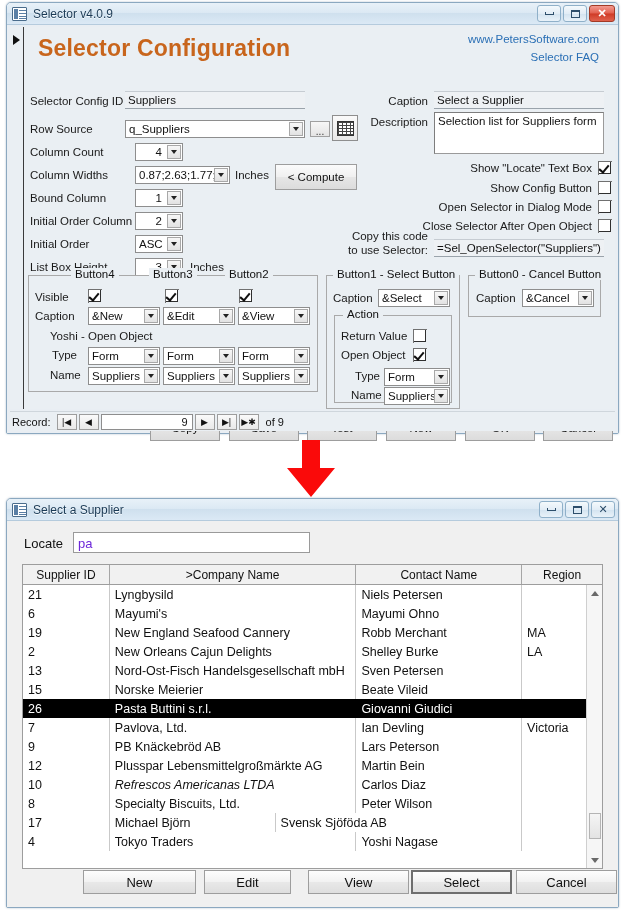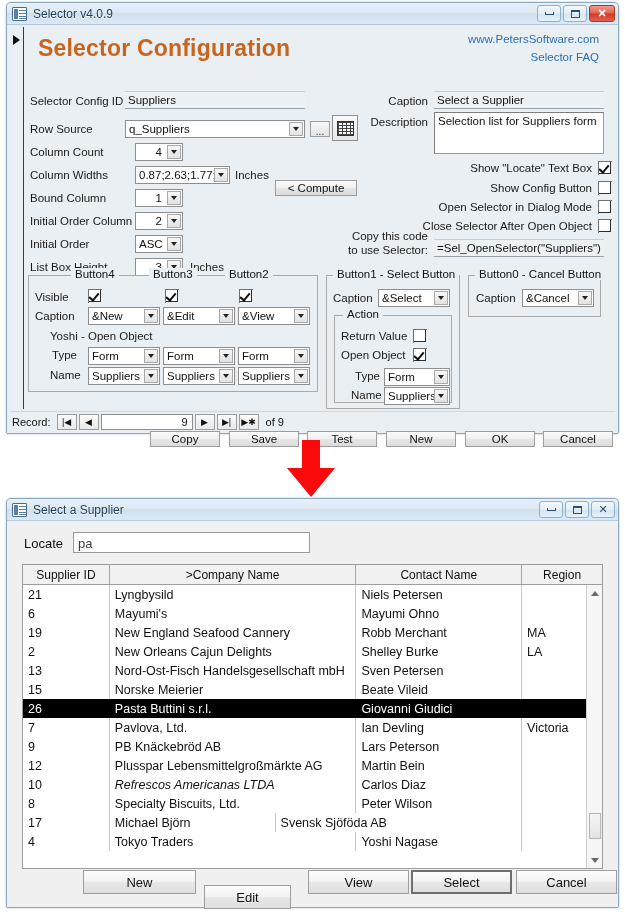--- a/index.html
+++ b/index.html
@@ -131,22 +131,21 @@
     border-top:4px solid #222; display:block;
   }
   .combo.num { text-align:right; padding-right:20px; }
 
   .btn {
     position:absolute;
     background: linear-gradient(to bottom,#fbfbfb 0%,#f0f0f0 48%,#e6e6e6 52%,#dcdcdc 100%);
     border:1px solid #9d9d9d;
     font-size:11.5px; color:#111;
     display:flex;align-items:center;justify-content:center;
-    height:16px;
-    margin-top:16px;
+    height:26px;
   }
 
   .ellipsis-btn {
     position:absolute; width:20px; height:16px;
     background:linear-gradient(to bottom,#f7f7f7,#e4e4e4);
     border:1px solid #a0a0a0; font-size:10px; color:#333;
     display:flex;align-items:flex-end;justify-content:center; line-height:8px;
   }
   .grid-btn {
     position:absolute; width:26px; height:26px;
@@ -210,21 +209,21 @@
   #win-select .winbody { background:#f0f0f0; }
 
   .sel-canvas {
     position:absolute; left:3px; top:3px; right:3px; bottom:3px;
     background:#f0f0f0;
   }
   .locate-lbl { position:absolute; left:14px; top:12px; font-size:13px; color:#111; }
   .locate-box {
     position:absolute; left:63px; top:8px; width:237px; height:21px;
     background:#fff; border:1px solid #9a9a9a;
-    font-size:13px; color:#404040; padding:2px 4px; line-height:17px;
+    font-size:13px; color:#6d28d9; padding:2px 4px; line-height:17px;
   }
 
   .listbox {
     position:absolute; left:12px; top:40px; right:12px; height:305px;
     background:#fff; border:1px solid #9d9d9d;
   }
   .lhead { display:flex; height:20px; background:#f1f1f1; border-bottom:1px solid #9d9d9d; }
   .lhead .hc {
     font-size:12px; color:#111; display:flex; align-items:center; justify-content:center;
     border-right:1px solid #a6a6a6; height:100%;
@@ -667,21 +666,21 @@
             <div class="vsarr dn">
                 <i></i>
               </div>
           </div>
         </div>
 
         <div class="sel-buttons">
           <div class="sbtn" style="left:73px; width:113px;">
               <span>New</span>
             </div>
-          <div class="sbtn" style="left:194px; width:87px;margin-top:15px;">
+          <div class="sbtn" style="left:194px; width:87px;">
               <span>Edit</span>
             </div>
           <div class="sbtn" style="left:298px; width:101px;">
               <span>View</span>
             </div>
           <div class="sbtn dflt" style="left:401px; width:101px;">
               <span>Select</span>
             </div>
           <div class="sbtn" style="left:506px; width:101px;">
               <span>Cancel</span>

